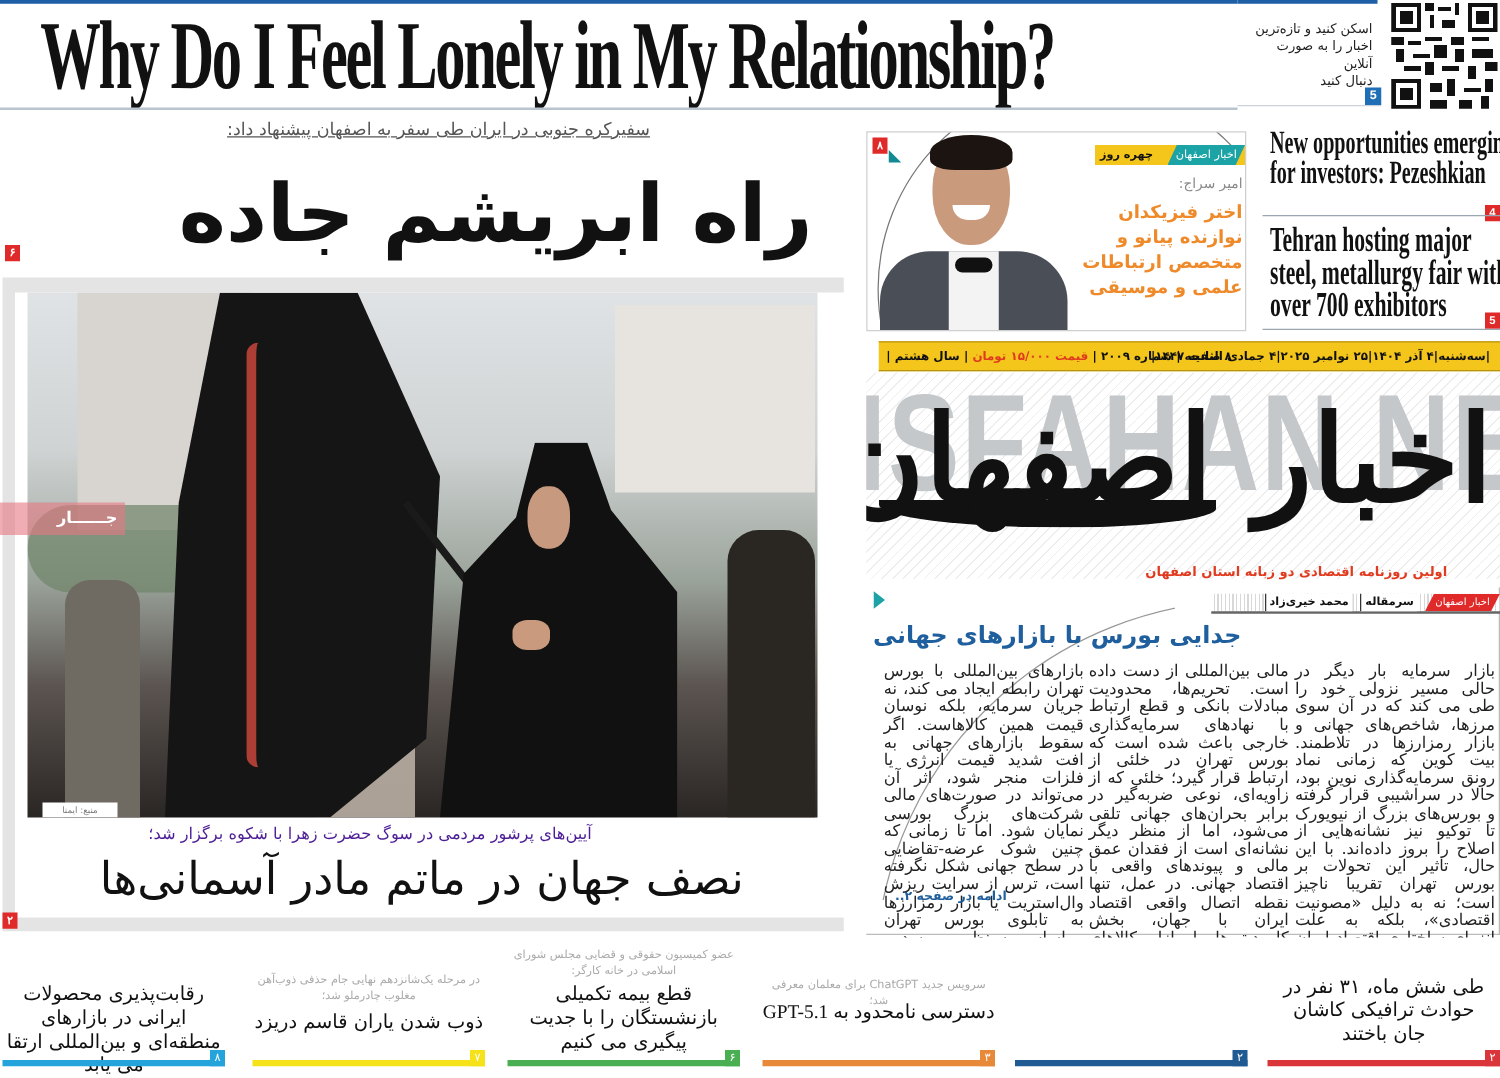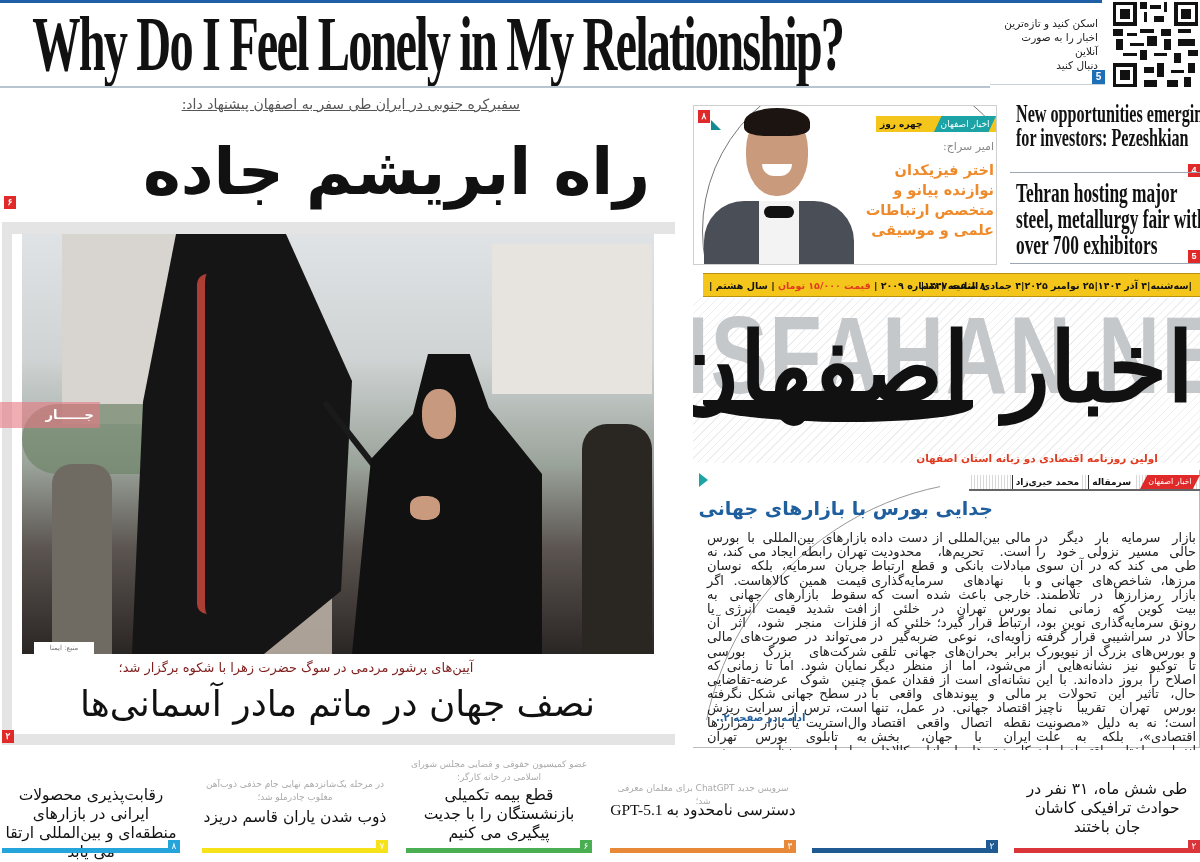--- a/index.html
+++ b/index.html
@@ -42,21 +42,21 @@
   .photo .pole { position: absolute; left: 300px; top: 170px; width: 6px; height: 170px; background: #1a1a1a; transform: rotate(-38deg); transform-origin: top left; }
   .photo .woman { position: absolute; left: 330px; top: 120px; width: 190px; height: 300px; background: #111;
     clip-path: polygon(40% 0, 62% 0, 72% 18%, 100% 40%, 100% 100%, 0 100%, 10% 35%, 32% 20%); }
   .photo .face { position: absolute; left: 400px; top: 155px; width: 34px; height: 50px; background: #c79a80; border-radius: 45%; }
   .photo .hand { position: absolute; left: 388px; top: 262px; width: 30px; height: 24px; background: #c99a7e; border-radius: 40%; }
   .photo .person { position: absolute; left: 30px; top: 230px; width: 60px; height: 190px; background: #6f6a62; border-radius: 20px 20px 0 0; }
   .photo .person2 { position: absolute; left: 230px; top: 220px; width: 80px; height: 200px; background: #b9aea3; border-radius: 25px 25px 0 0; opacity: .9; }
   .photo .person3 { position: absolute; left: 560px; top: 190px; width: 70px; height: 230px; background: #2a2622; border-radius: 25px 25px 0 0; }
   .photo-credit { position: absolute; left: 12px; top: 408px; width: 60px; height: 12px; background: #fff; font-size: 7px; color: #777; text-align: center; line-height: 12px; }
   .watermark { position: absolute; left: 0; top: 402px; width: 100px; height: 26px; background: rgba(230,120,130,.6); color: #fff; font-size: 13px; font-weight: bold; text-align: right; padding-right: 6px; line-height: 26px; }
-  .caption-kicker { position: absolute; left: 0; top: 660px; width: 592px; text-align: center; font-size: 13px; color: #7f1d1d; }
+  .caption-kicker { position: absolute; left: 0; top: 660px; width: 592px; text-align: center; font-size: 13px; color: #4c1d95; }
   .caption-headline { position: absolute; left: 0; top: 680px; width: 675px; text-align: center; font-size: 36px; color: #111; line-height: 48px; }
 
   
   .feature-box { position: absolute; left: 693px; top: 105px; width: 304px; height: 160px; border: 1px solid #cfcfcf; background: #fff; overflow: hidden; }
   .feature-arc { position: absolute; left: 8px; top: -40px; width: 330px; height: 330px; border: 1px solid #777; border-radius: 50%; }
   .feature-portrait { position: absolute; left: 10px; top: 0; width: 150px; height: 160px; }
   .feature-portrait .suit { position: absolute; left: 0; top: 95px; width: 150px; height: 70px; background: #4a4e57; border-radius: 40px 40px 0 0; }
   .feature-portrait .shirt { position: absolute; left: 55px; top: 95px; width: 40px; height: 70px; background: #f3f3f3; }
   .feature-portrait .tie { position: absolute; left: 60px; top: 100px; width: 30px; height: 12px; background: #111; border-radius: 6px; }
   .feature-portrait .head { position: absolute; left: 42px; top: 6px; width: 62px; height: 84px; background: #c99a7c; border-radius: 45% 45% 48% 48%; }

